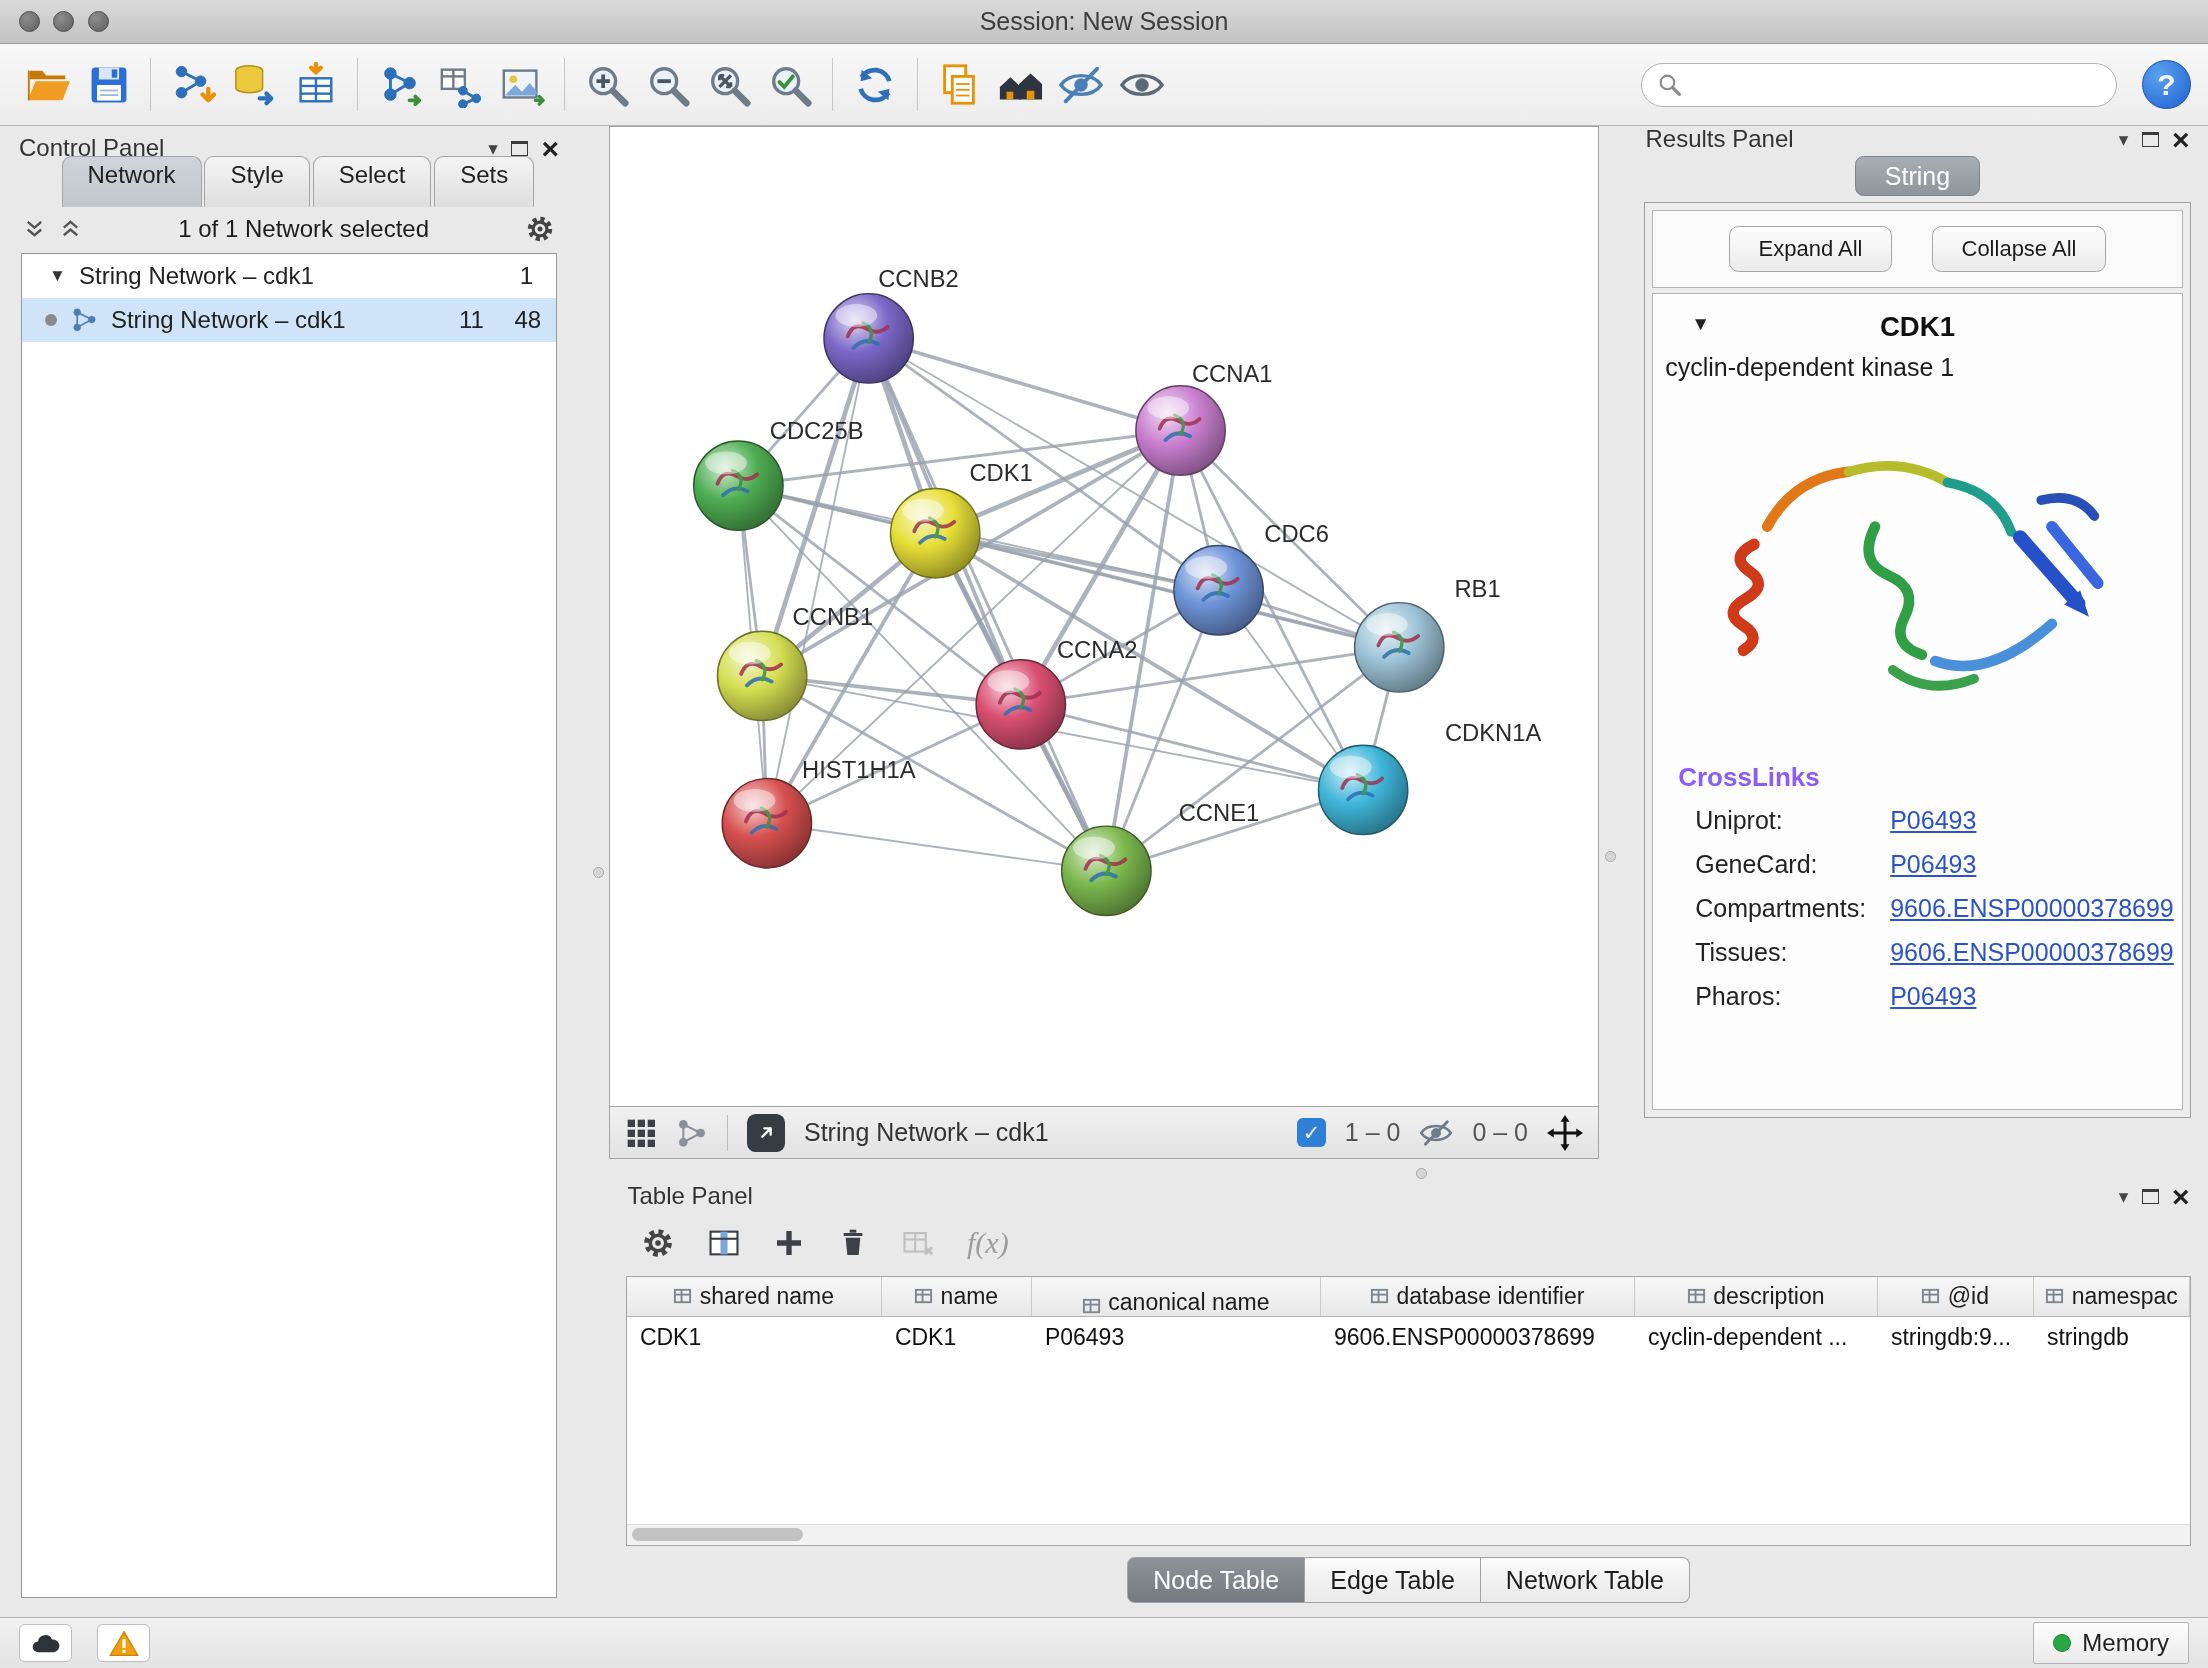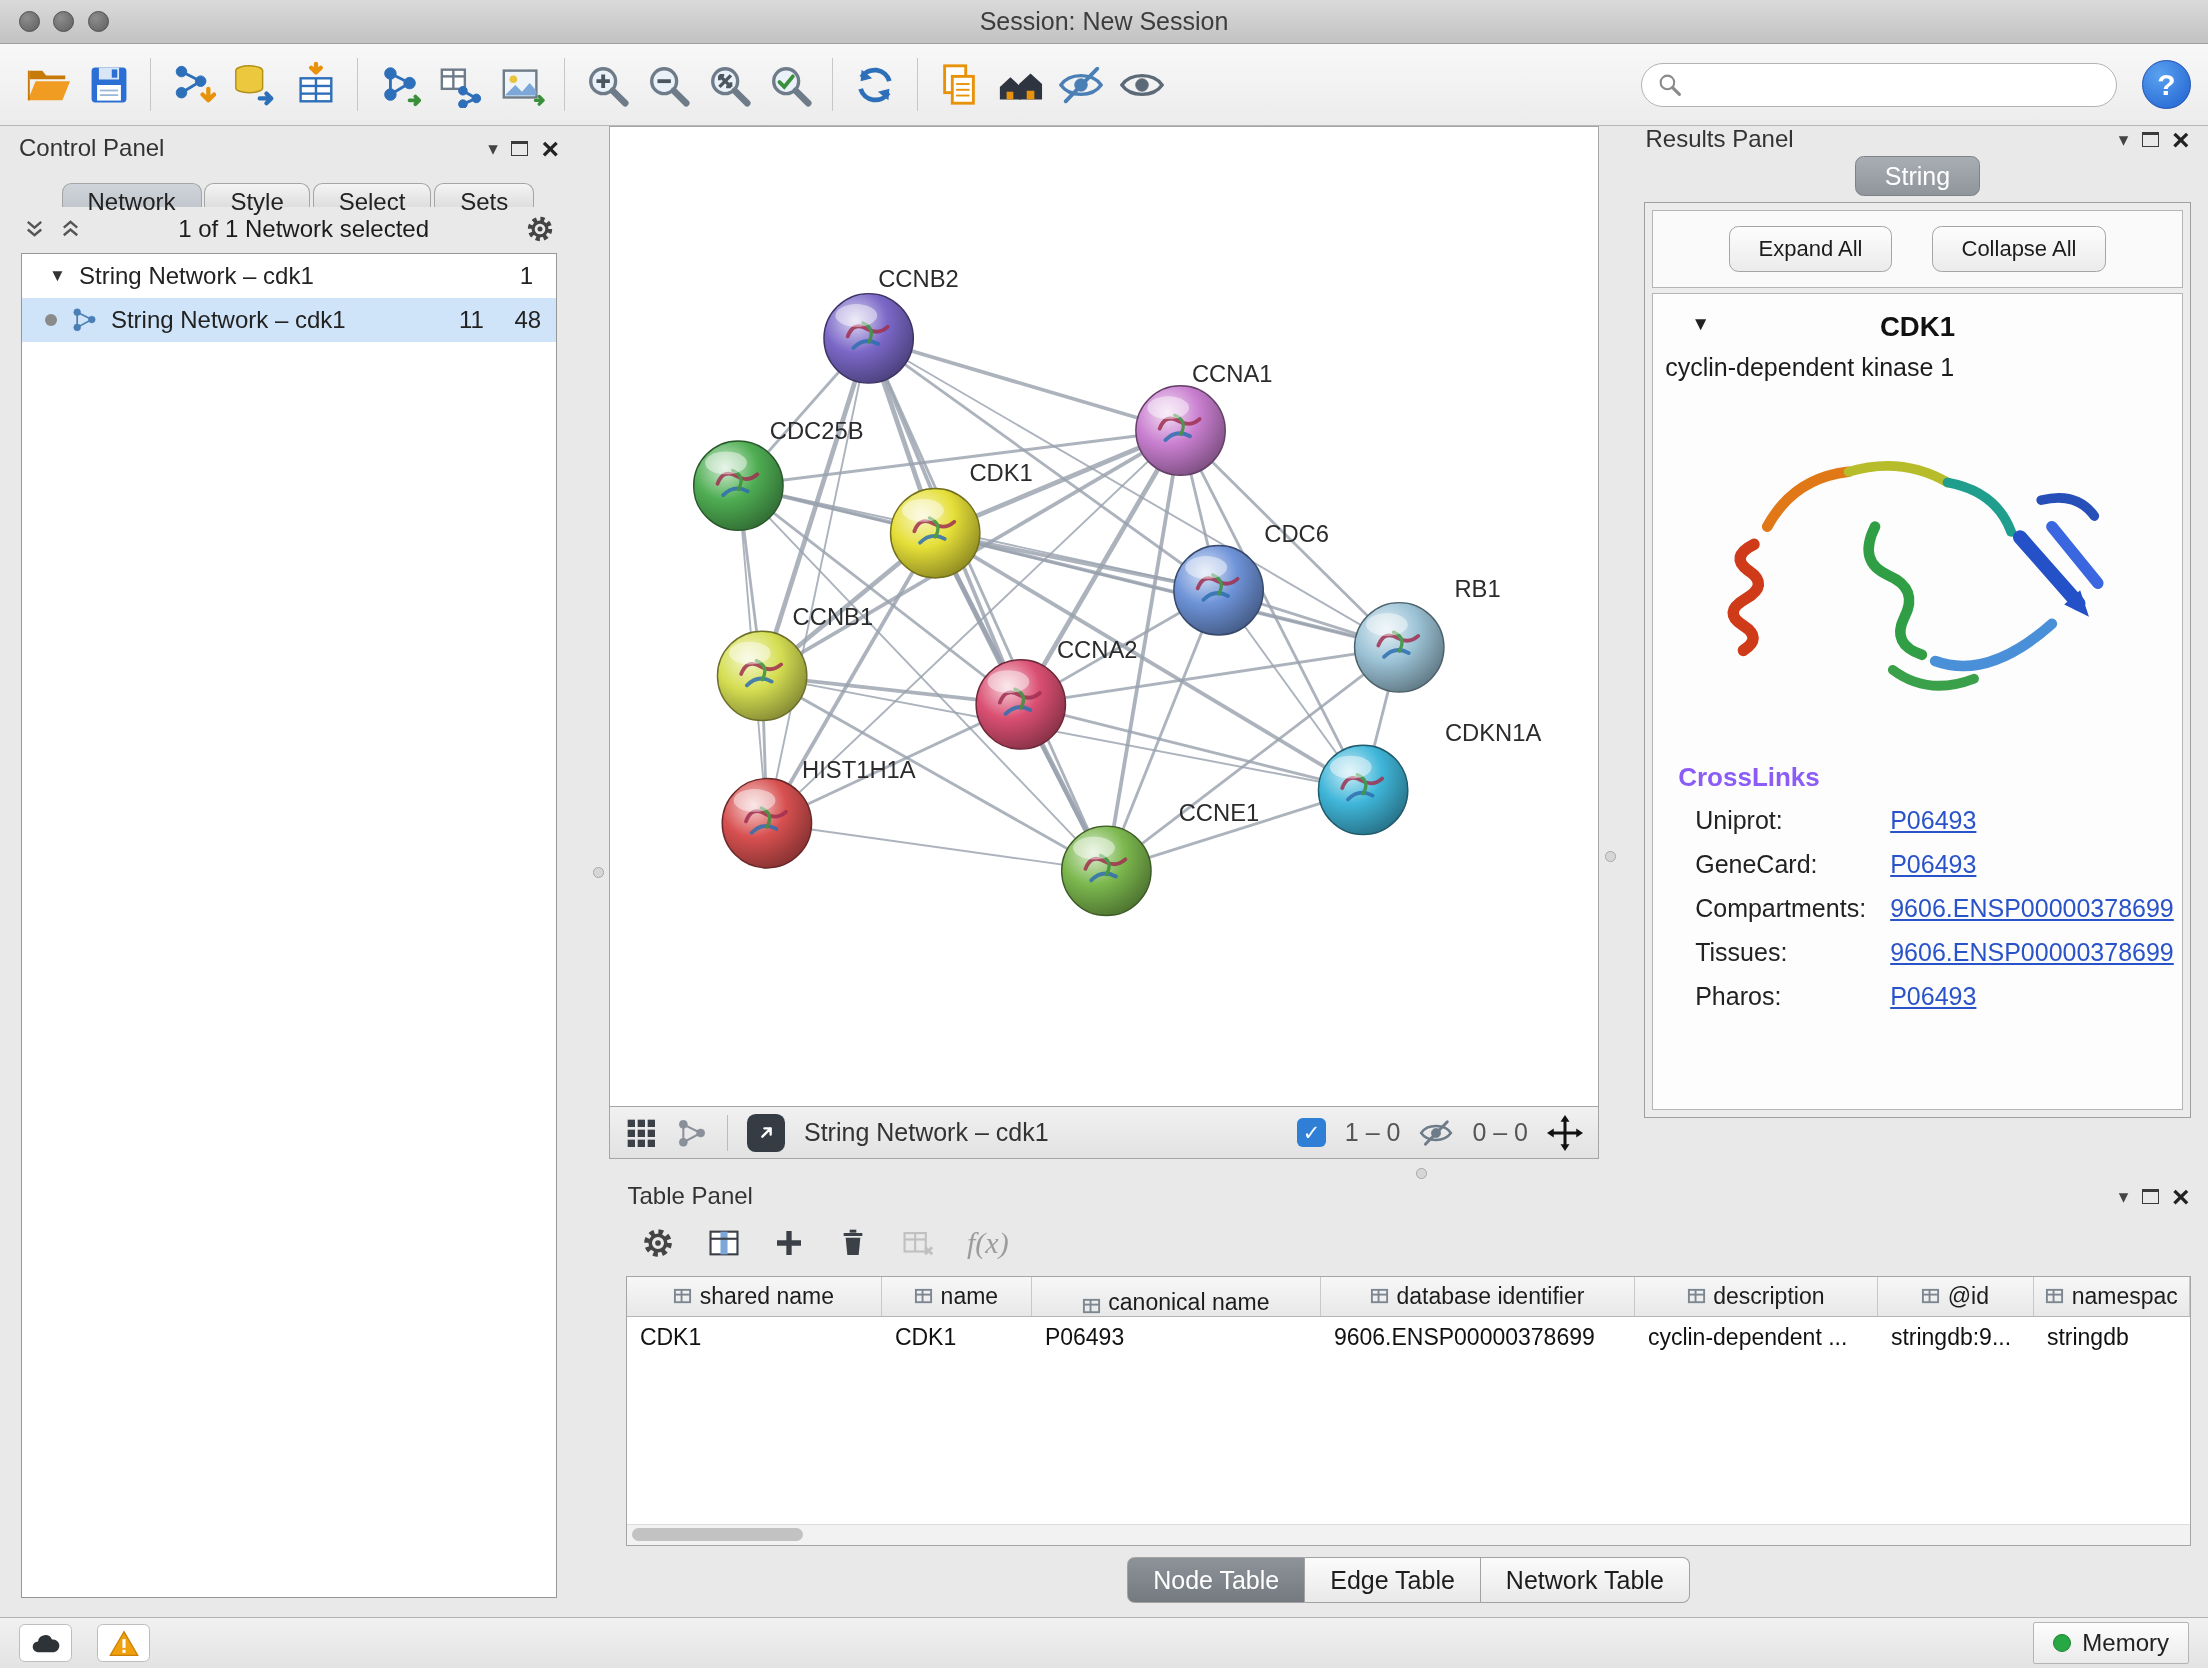--- a/index.html
+++ b/index.html
@@ -41,21 +41,21 @@
   .ph-chevron { font-size:19px; color:#444; }
   .ph-max { width:17px; height:15px; border:1.9px solid #3a3a3a; border-top-width:3.8px; }
   .ph-close { font-size:30px; font-weight:bold; color:#222; line-height:25px; }
   
   .control-panel {
     position:absolute; left:9.5px; top:131px; width:559px; bottom:59px;
     display:flex; flex-direction:column;
   }
   .ctabs { display:flex; align-items:flex-end; height:42px; padding-left:52px; }
   .ctab {
-    padding:0 25px; height:24px; line-height:36px; font-size:24px;
+    padding:0 25px; height:51px; line-height:36px; font-size:24px;
     border:1px solid #a5a5a5; border-bottom:none; border-radius:9.5px 9.5px 0 0;
     background:linear-gradient(#f4f4f4,#dedede); margin-right:2.9px; color:#222;
   }
   .ctab.selected { background:linear-gradient(#cfd4da,#c2c7cd); }
   .subhead { height:44px; display:flex; align-items:center; padding:0 13.3px; gap:13.3px; font-size:24px; }
   .subhead .summary { flex:1; text-align:center; color:#1c1c1c; }
   .net-list {
     flex:1; margin:1.9px 11.4px 11.4px 11.4px; background:#fff; border:1px solid #979797; overflow:hidden;
   }
   .tree-row { height:44px; display:flex; align-items:center; font-size:24px; padding-left:27px; gap:13.3px; }

